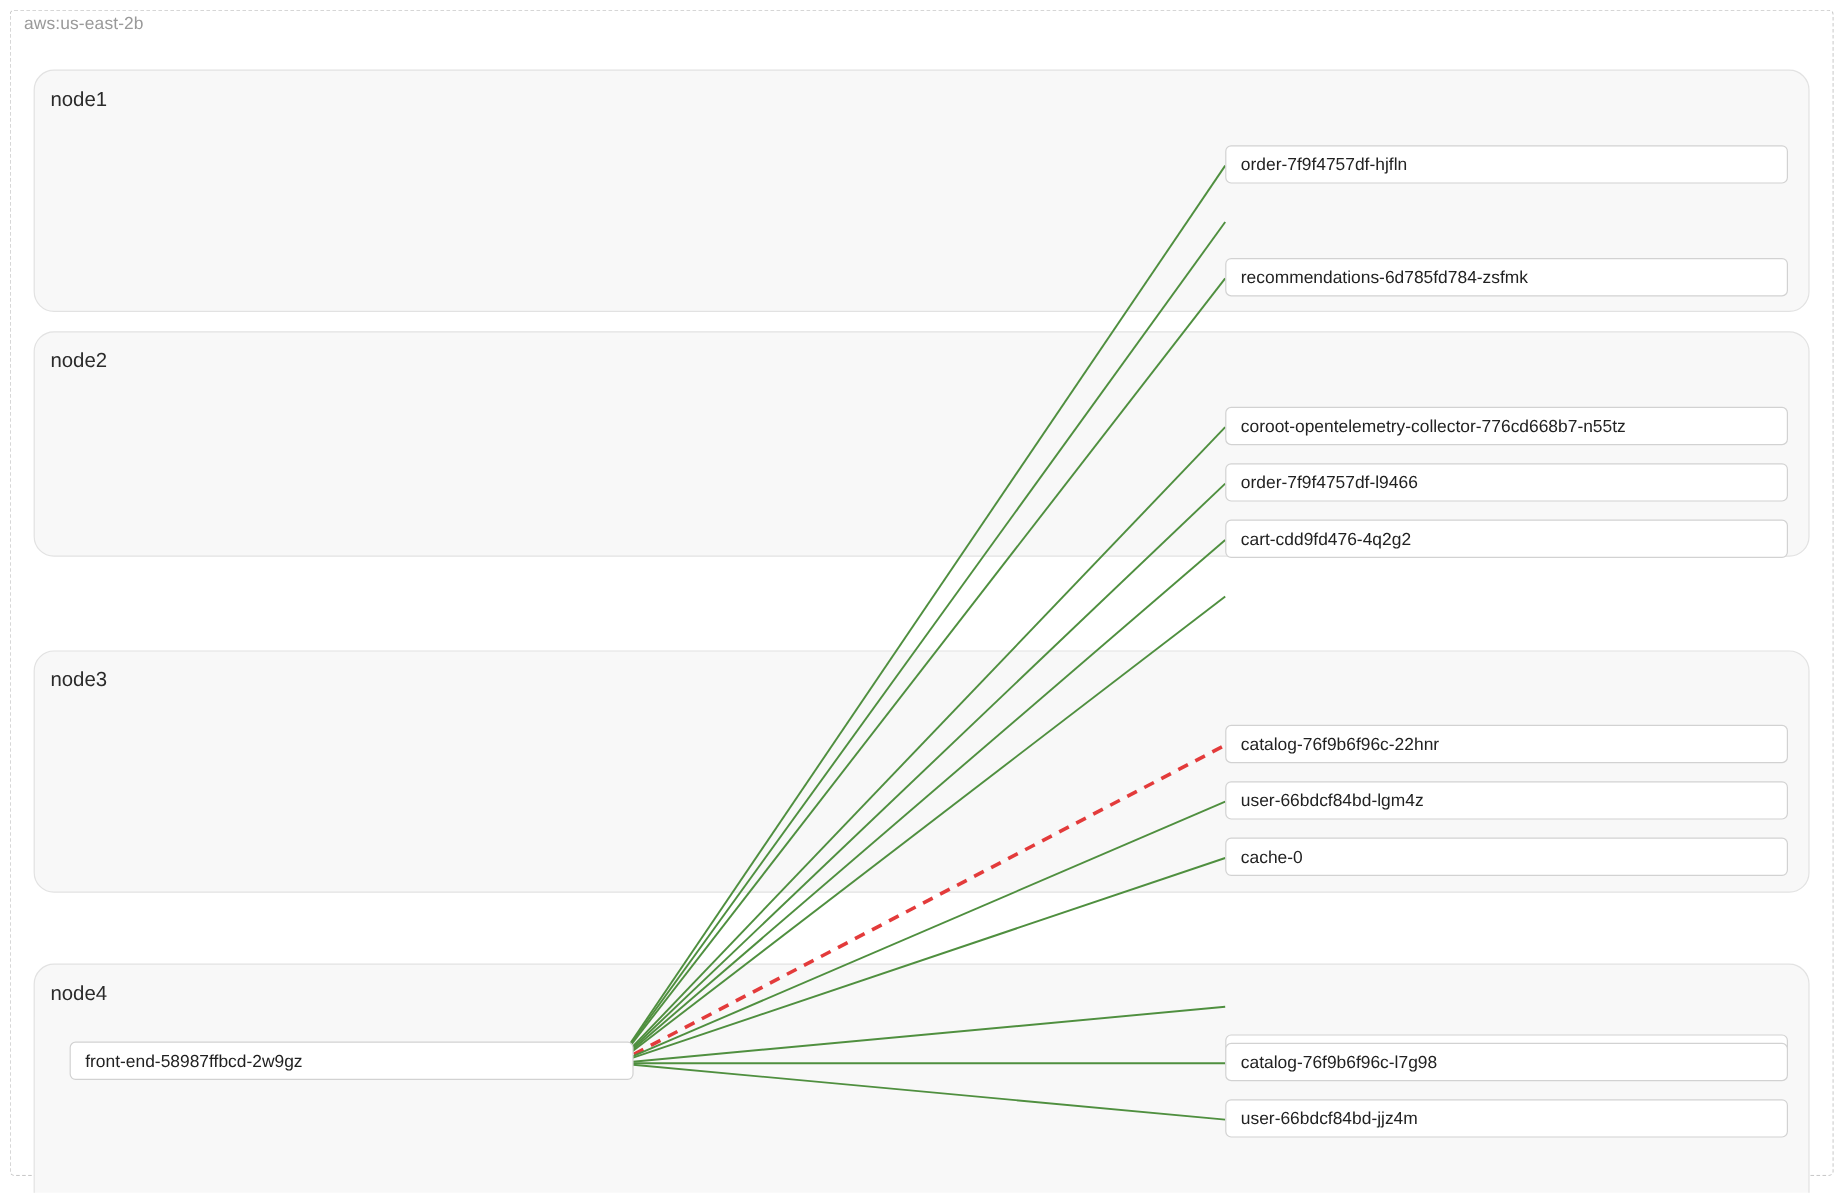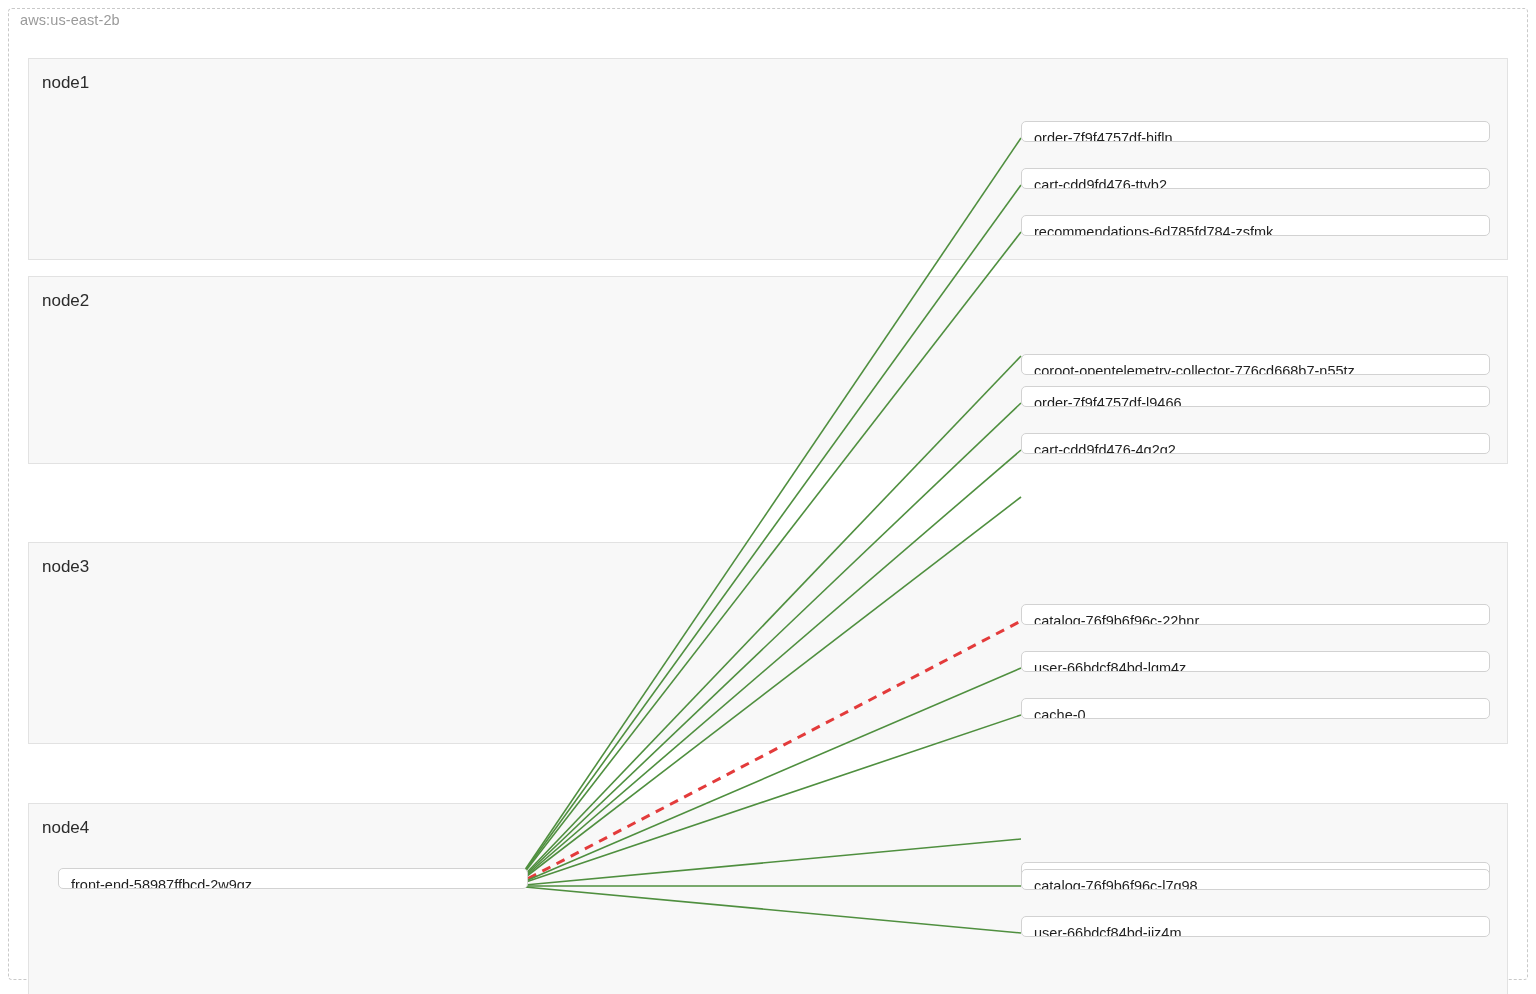--- a/index.html
+++ b/index.html
@@ -46,21 +46,21 @@
   }
 
   
   .node-box {
     position: absolute;
     left: 28px;
     width: 1480px;
     box-sizing: border-box;
     background: #f8f8f8;
     border: 1px solid #e2e2e2;
-    border-radius: 0;
+    border-radius: 17px;
   }
   .node-title {
     position: absolute;
     left: 13px;
     top: 14px;
     font-size: 17px;
     color: #2b2b2b;
     white-space: nowrap;
   }
 
@@ -69,21 +69,21 @@
   #node-box-2 { top: 542px; height: 202px; }
   #node-box-3 { top: 760px; height: 208px; margin-top: 43px; }
 
   
   .pod {
     position: absolute;
     box-sizing: border-box;
     background: #ffffff;
     border: 1px solid #d2d2d2;
     border-radius: 5px;
-    height: 21px;
+    height: 32px;
     line-height: 33px;
     font-size: 14.5px;
     color: #222222;
     padding: 0 12px;
     white-space: nowrap;
     overflow: hidden;
     text-overflow: ellipsis;
   }
   .pod.right {
     left: 1021px;
@@ -147,24 +147,23 @@
       <line x1="514" y1="886" x2="1021" y2="497" class="edge-ok"></line>
       <line x1="514" y1="886" x2="1021" y2="621" class="edge-err"></line>
       <line x1="514" y1="886" x2="1021" y2="668" class="edge-ok"></line>
       <line x1="514" y1="886" x2="1021" y2="715" class="edge-ok"></line>
       <line x1="514" y1="886" x2="1021" y2="839" class="edge-ok"></line>
       <line x1="514" y1="886" x2="1021" y2="886" class="edge-ok"></line>
       <line x1="514" y1="886" x2="1021" y2="933" class="edge-ok"></line>
     </svg>
 
   <div class="pod right" style="top:121px">order-7f9f4757df-hjfln</div>
-  <div class="pod right" style="top:168px">cart-cdd9fd476-ttvb2</div>
   <div class="pod right" style="top:215px">recommendations-6d785fd784-zsfmk</div>
 
-  <div class="pod right" style="top:354px">coroot-opentelemetry-collector-776cd668b7-n55tz</div>
+  <div class="pod right" style="top:339px">coroot-opentelemetry-collector-776cd668b7-n55tz</div>
   <div class="pod right" style="top:386px">order-7f9f4757df-l9466</div>
   <div class="pod right" style="top:433px">cart-cdd9fd476-4q2g2</div>
 
   <div class="pod right" style="top:604px">catalog-76f9b6f96c-22hnr</div>
   <div class="pod right" style="top:651px">user-66bdcf84bd-lgm4z</div>
   <div class="pod right" style="top:698px">cache-0</div>
 
   <div class="pod left" style="top:868px">front-end-58987ffbcd-2w9gz</div>
   <div class="pod right" style="top:862px">kafka-0</div>
   <div class="pod right" style="top:869px">catalog-76f9b6f96c-l7g98</div>

